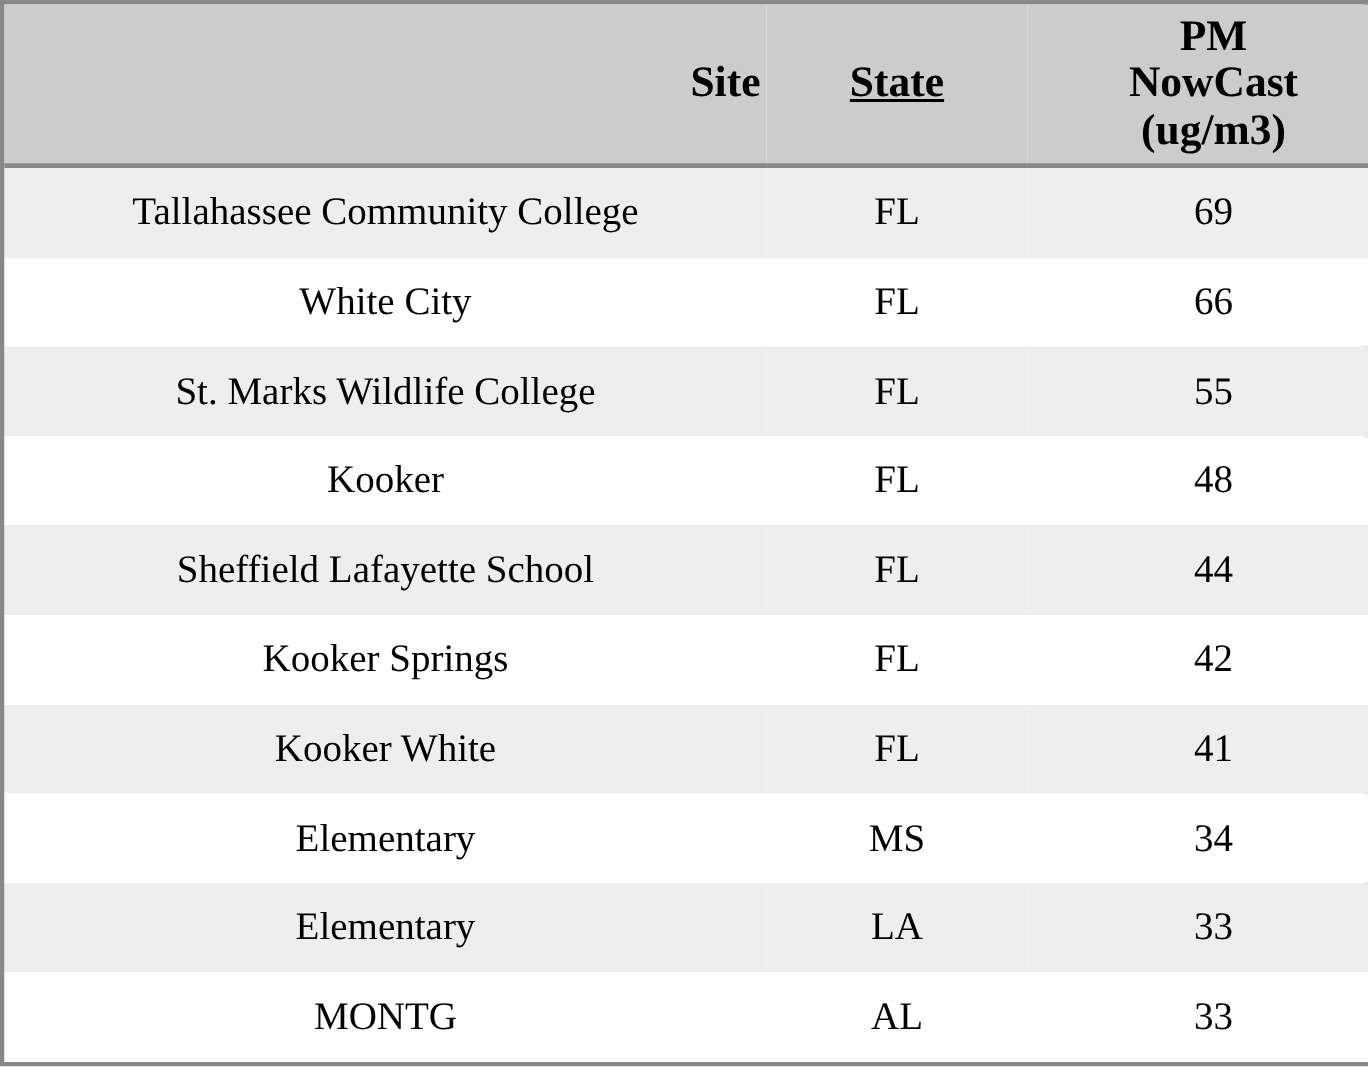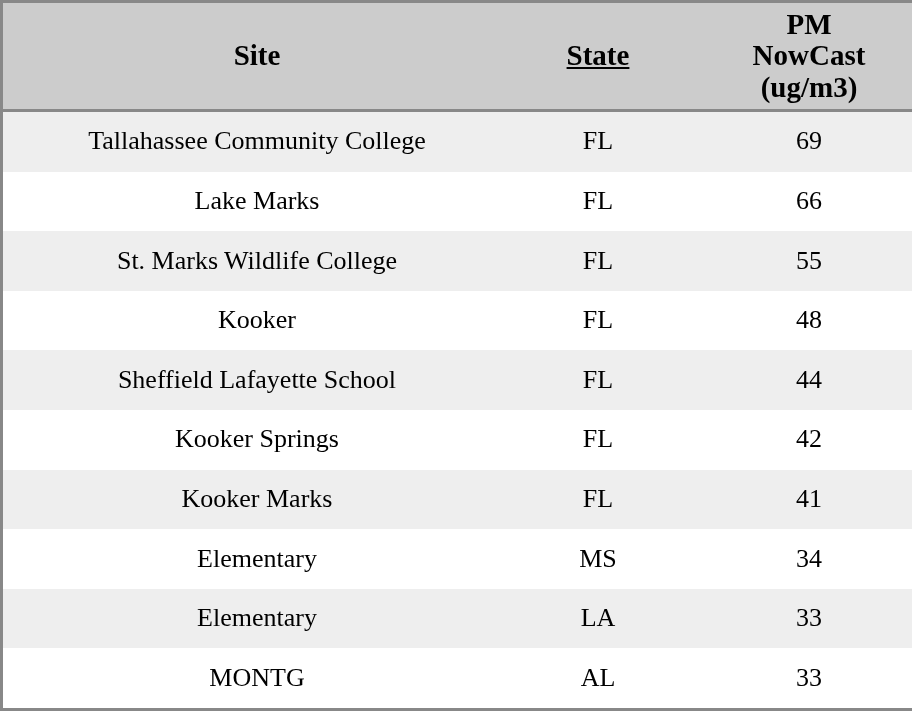--- a/index.html
+++ b/index.html
@@ -33,21 +33,21 @@
     font-family: "Liberation Serif", serif;
     font-weight: bold;
     font-size: 29px;
     color: #000000;
     text-align: center;
     vertical-align: middle;
     padding: 6px 4px;
     border-bottom: 3px solid #888888;
     line-height: 1.08;
   }
-  th.col-site { width: 500px; }
+  th.col-site { width: 500px; text-align: right; }
   th.col-state { width: 166px; text-decoration: underline; }
   th.col-value { width: 240px; }
 
   tbody td {
     font-family: "Liberation Serif", serif;
     font-size: 26px;
     color: #000000;
     text-align: center;
     vertical-align: middle;
     padding: 0;
@@ -73,21 +73,21 @@
         </th>
       </tr>
     </thead>
     <tbody>
       <tr class="row-odd">
         <td>Tallahassee Community College</td>
         <td>FL</td>
         <td>69</td>
       </tr>
       <tr class="row-even">
-        <td>Lake Marks</td>
+        <td>White City</td>
         <td>FL</td>
         <td>66</td>
       </tr>
       <tr class="row-odd">
         <td>St. Marks Wildlife College</td>
         <td>FL</td>
         <td>55</td>
       </tr>
       <tr class="row-even">
         <td>Kooker</td>
@@ -98,21 +98,21 @@
         <td>Sheffield Lafayette School</td>
         <td>FL</td>
         <td>44</td>
       </tr>
       <tr class="row-even">
         <td>Kooker Springs</td>
         <td>FL</td>
         <td>42</td>
       </tr>
       <tr class="row-odd">
-        <td>Kooker Marks</td>
+        <td>Kooker White</td>
         <td>FL</td>
         <td>41</td>
       </tr>
       <tr class="row-even">
         <td>Elementary</td>
         <td>MS</td>
         <td>34</td>
       </tr>
       <tr class="row-odd">
         <td>Elementary</td>

